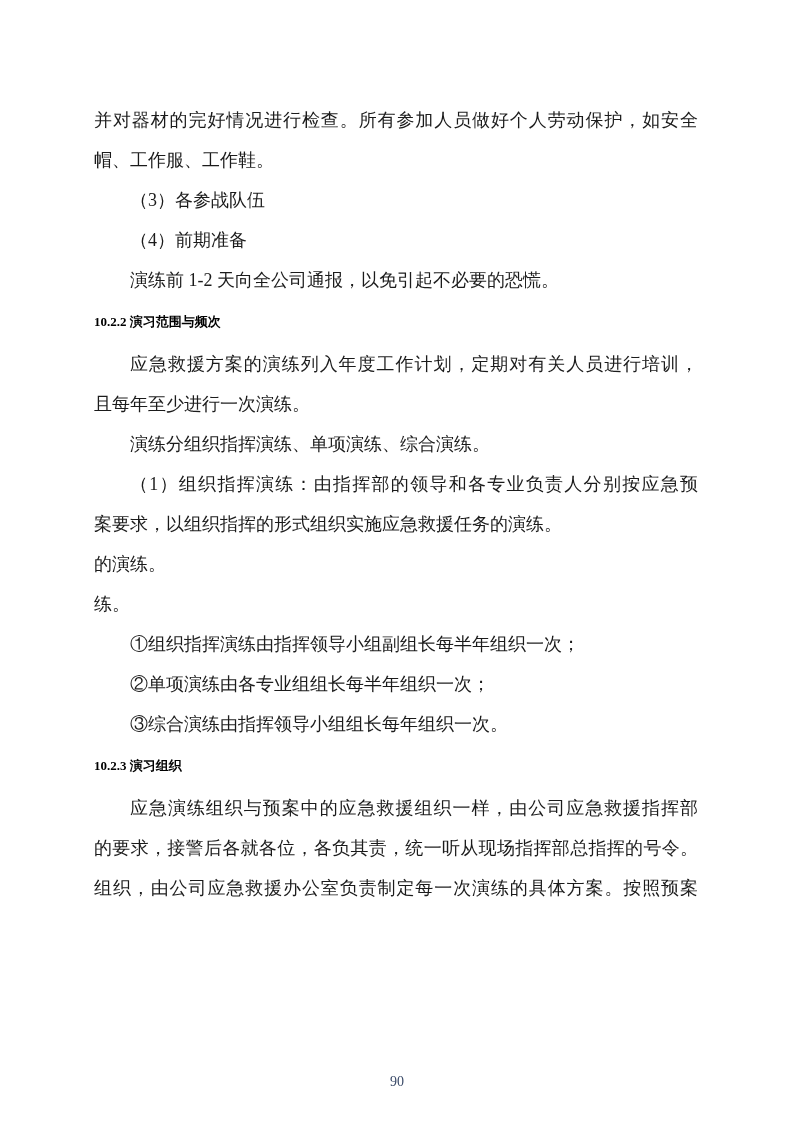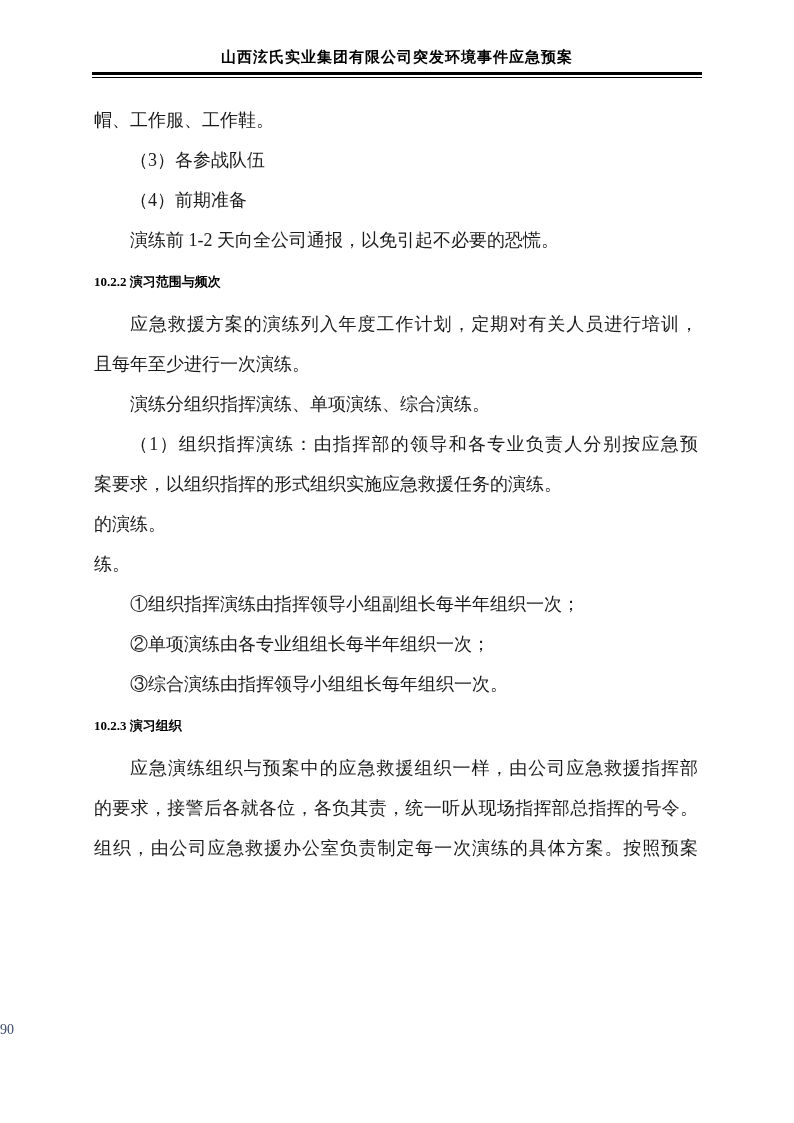--- a/index.html
+++ b/index.html
@@ -49,42 +49,39 @@
     height: 44px;
     color: #000000;
   }
   .line.indent { text-indent: 2em; }
   .line.justify {
     text-align: justify;
     text-align-last: justify;
   }
   .doc-footer {
     position: absolute;
-    top: 1020px;
+    top: 1072px;
     left: 0;
     width: 100%;
-    text-align: left;
+    text-align: center;
   }
   .page-number {
     font-size: 14px;
     color: #3a4a68;
     font-family: "Liberation Serif", "DejaVu Serif", serif;
   }
 </style>
 </head>
 <body>
 
 <div class="page">
 
-  <div class="doc-header">
-    <div class="header-title">山西泫氏实业集团有限公司突发环境事件应急预案</div>
-    <div class="header-rule"></div>
-  </div>
 
   <div class="doc-body">
+      <div class="line body justify">并对器材的完好情况进行检查。所有参加人员做好个人劳动保护，如安全</div>
       <div class="line body">帽、工作服、工作鞋。</div>
       <div class="line body indent">（3）各参战队伍</div>
       <div class="line body indent">（4）前期准备</div>
       <div class="line body indent">演练前 1-2 天向全公司通报，以免引起不必要的恐慌。</div>
       <div class="line heading">10.2.2 演习范围与频次</div>
       <div class="line body indent justify">应急救援方案的演练列入年度工作计划，定期对有关人员进行培训，</div>
       <div class="line body">且每年至少进行一次演练。</div>
       <div class="line body indent">演练分组织指挥演练、单项演练、综合演练。</div>
       <div class="line body indent justify">（1）组织指挥演练：由指挥部的领导和各专业负责人分别按应急预</div>
       <div class="line body">案要求，以组织指挥的形式组织实施应急救援任务的演练。</div>

